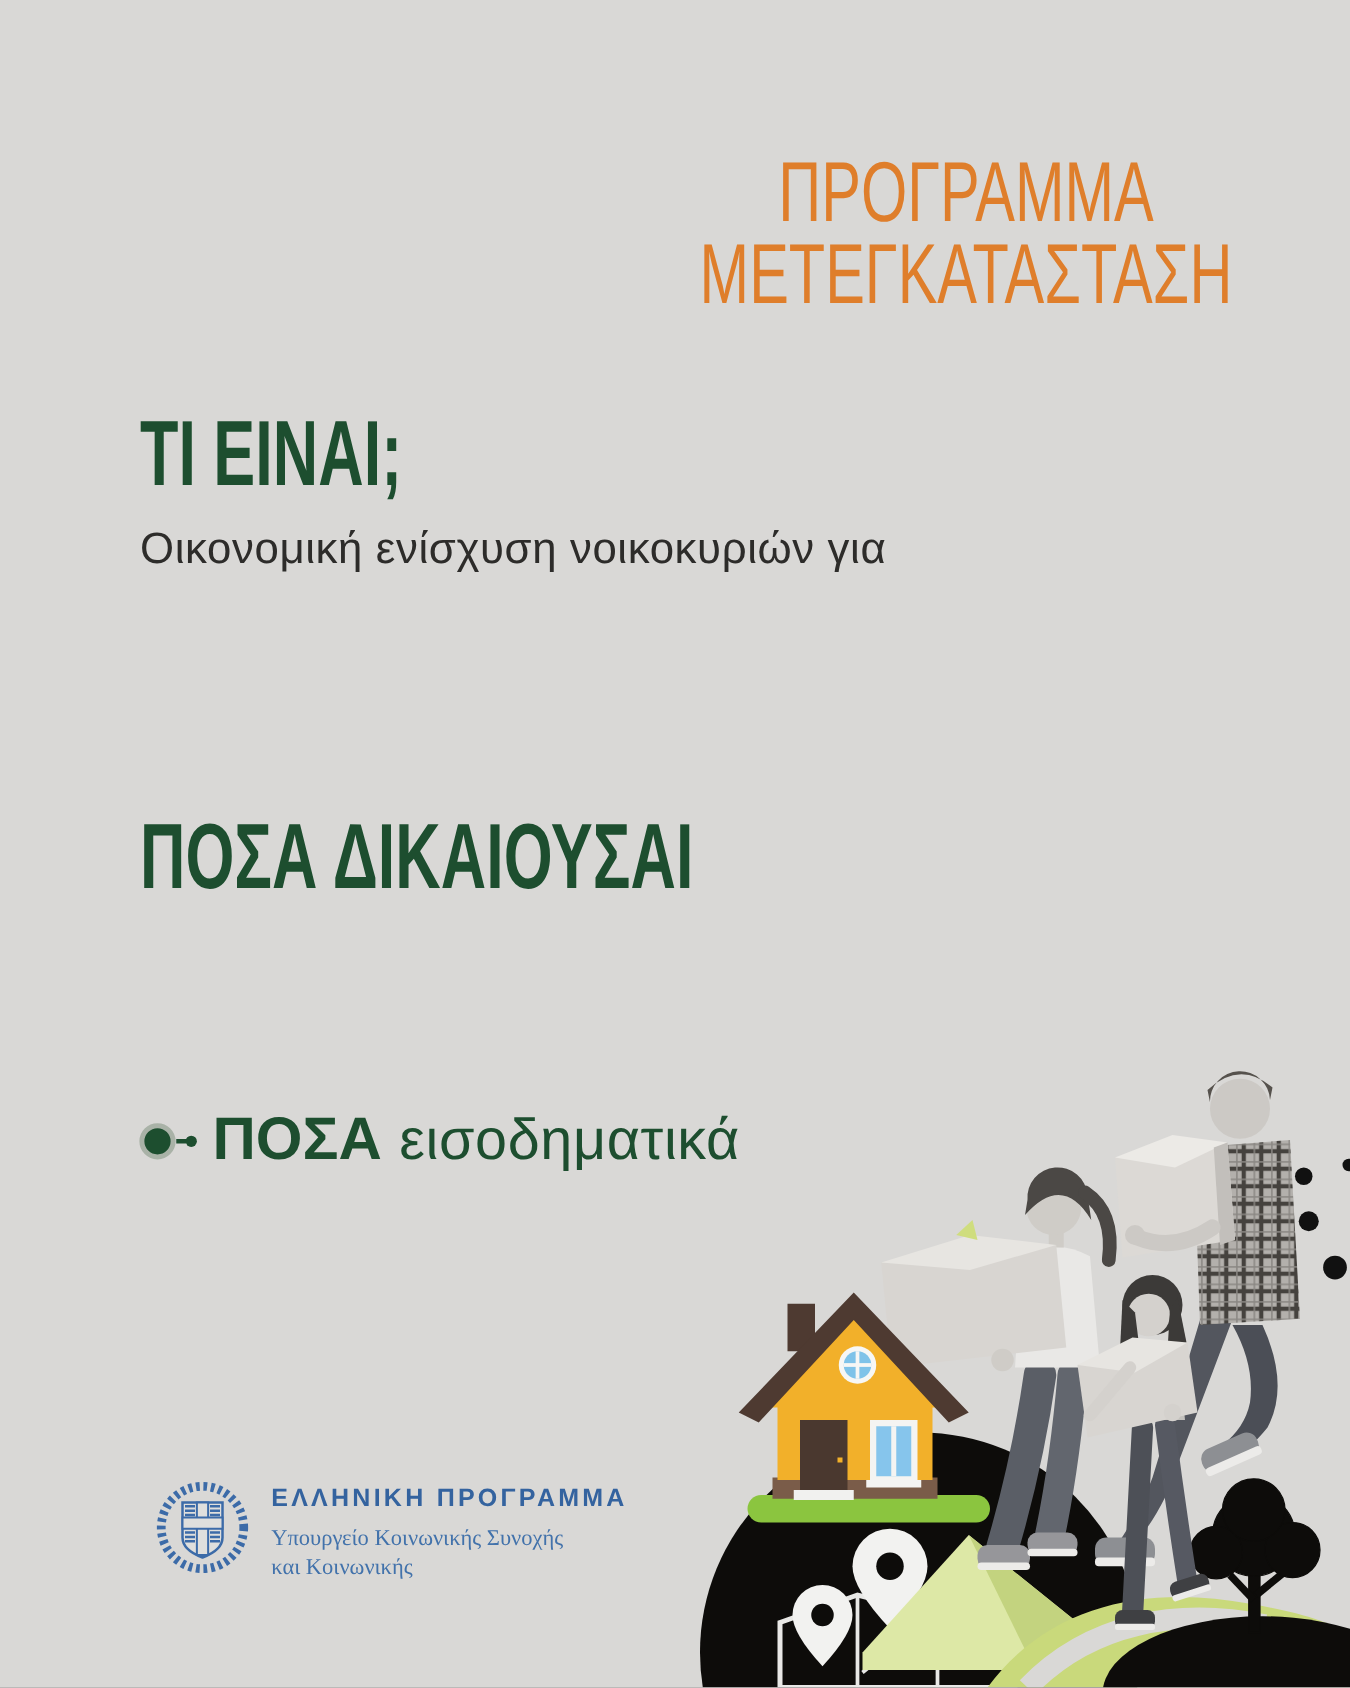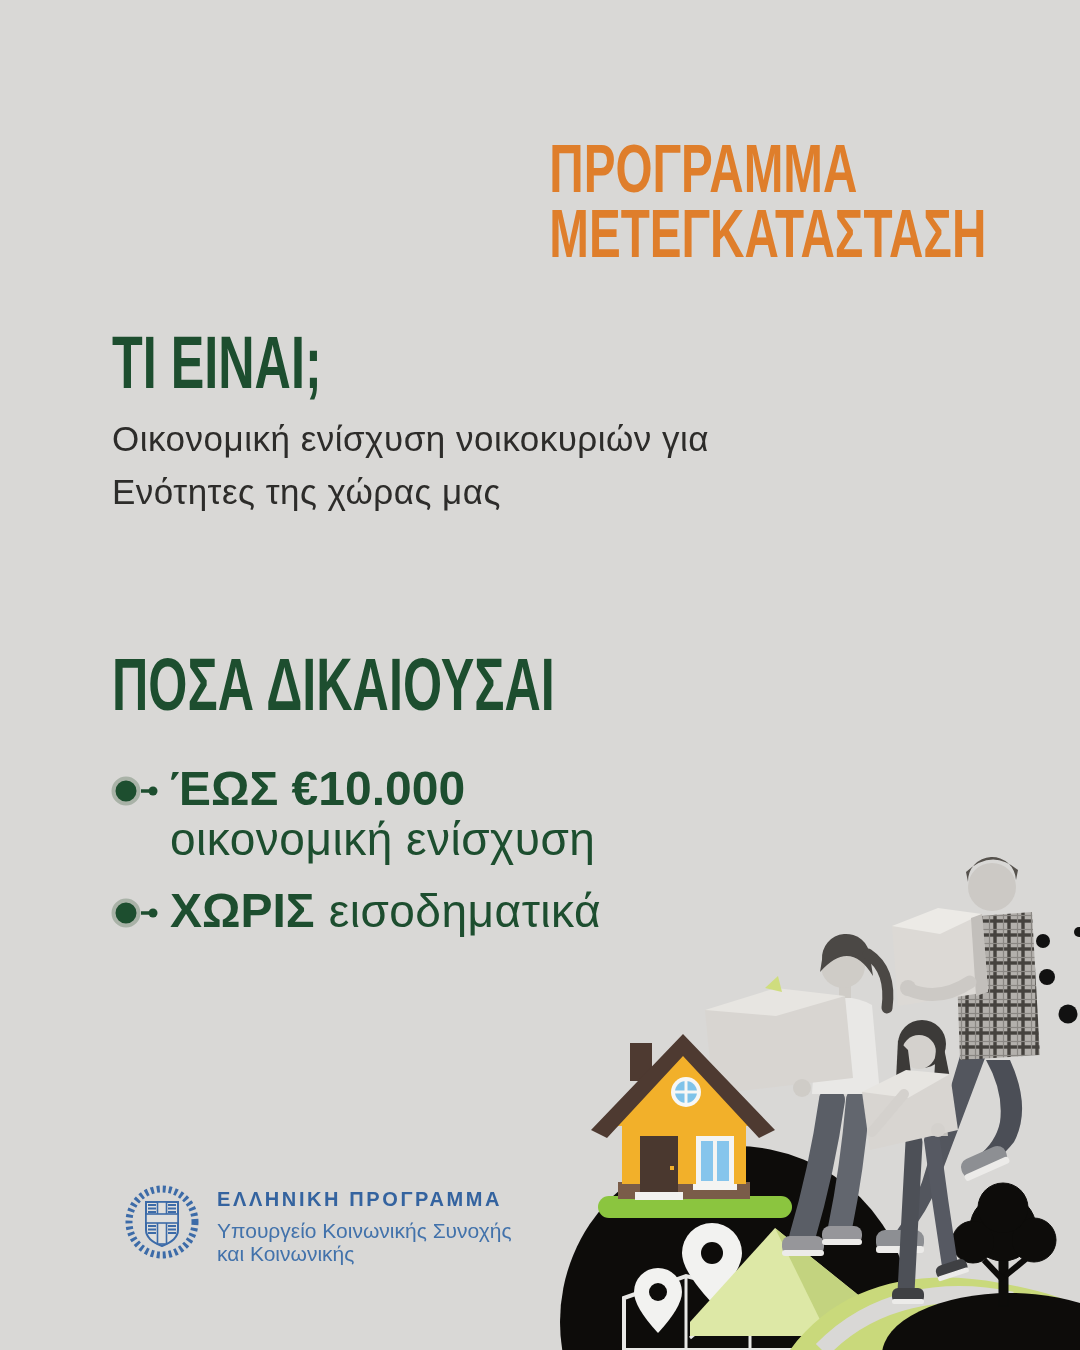--- a/index.html
+++ b/index.html
@@ -6,22 +6,22 @@
     --background:#d9d8d6; --accent-orange:#df7e2b; --heading-green:#1d4e2f;
     --body-text:#2d2c2a; --logo-blue:#34639f; --logo-blue-light:#4272ab;
     --illustration-black:#0d0c0a;
   }
   html,body{margin:0;padding:0;}
   body{background:#888;font-family:"Liberation Sans",sans-serif;}
   .poster{position:relative;width:1080px;height:1350px;margin:0 auto;
     background:var(--background);overflow:hidden;}
 
   
-  .title{position:absolute;top:136px;right:94px;text-align:left;
-    color:var(--accent-orange);font-weight:bold;}
+  .title{position:absolute;top:122px;right:94px;text-align:center;
+    color:var(--accent-orange);font-weight:normal;}
   .title .line{font-size:68px;line-height:65px;white-space:nowrap;
     transform:scaleX(0.70);transform-origin:right center;letter-spacing:0px;}
 
   
   .section-heading{position:absolute;margin:0;color:var(--heading-green);
     font-weight:bold;font-size:74px;line-height:74px;white-space:nowrap;
     transform:scaleX(0.68);transform-origin:left center;}
   .heading-what{left:112px;top:326px;}
   .heading-amounts{left:112px;top:648px;}
 
@@ -39,64 +39,52 @@
   .b-line{white-space:nowrap;}
   .b-bold{font-weight:bold;font-size:48px;line-height:50px;letter-spacing:0px;}
   .b-reg{font-weight:normal;font-size:46px;line-height:50px;letter-spacing:0.5px;}
   .b-bold.inline{margin-right:14px;}
 
   
   .footer{position:absolute;left:122px;top:1182px;display:flex;gap:15px;align-items:flex-start;}
   .footer-text{padding-top:6px;}
   .org-name{color:var(--logo-blue);font-weight:bold;font-size:20px;
     letter-spacing:2.6px;margin-bottom:8px;white-space:nowrap;}
-  .ministry{color:var(--logo-blue-light);font-size:21px;line-height:23px;white-space:nowrap;}
+  .ministry{color:var(--logo-blue-light);font-size:18px;line-height:23px;white-space:nowrap;font-family:Liberation Serif, serif;}
 
   
   .illustration{position:absolute;left:540px;top:830px;width:540px;height:520px;}
 </style>
 </head>
 <body>
 
 <div class="poster">
 
   <header class="title">
     <div class="line">ΠΡΟΓΡΑΜΜΑ</div>
     <div class="line">ΜΕΤΕΓΚΑΤΑΣΤΑΣΗ</div>
   </header>
 
   <h2 class="section-heading heading-what">ΤΙ ΕΙΝΑΙ;</h2>
   <div class="body-text">
     <div class="bline">Οικονομική ενίσχυση νοικοκυριών για</div>
-    <div class="bline">Ενότητες της χώρας μας</div>
   </div>
 
   <h2 class="section-heading heading-amounts">ΠΟΣΑ ΔΙΚΑΙΟΥΣΑΙ</h2>
 
-  <div class="bullet bullet-1">
-    <svg class="bullet-icon" width="50" height="36" viewBox="0 0 50 36">
-      <circle cx="16" cy="18" r="12.5" fill="#1d4e2f" stroke="#a9b2a7" stroke-width="4"></circle>
-      <line x1="31" y1="18" x2="39" y2="18" stroke="#1d4e2f" stroke-width="3.5"></line>
-      <circle cx="43" cy="18" r="4.5" fill="#1d4e2f"></circle>
-    </svg>
-    <div>
-      <div class="b-line b-bold">ΈΩΣ €10.000</div>
-      <div class="b-line b-reg">οικονομική ενίσχυση</div>
-    </div>
-  </div>
 
   <div class="bullet bullet-2">
     <svg class="bullet-icon" width="50" height="36" viewBox="0 0 50 36">
       <circle cx="16" cy="18" r="12.5" fill="#1d4e2f" stroke="#a9b2a7" stroke-width="4"></circle>
       <line x1="31" y1="18" x2="39" y2="18" stroke="#1d4e2f" stroke-width="3.5"></line>
       <circle cx="43" cy="18" r="4.5" fill="#1d4e2f"></circle>
     </svg>
     <div>
       <div class="b-line">
-        <span class="b-bold inline">ΧΩΡΙΣ</span><span class="b-reg">εισοδηματικά</span>
+        <span class="b-bold inline">ΠΟΣΑ</span><span class="b-reg">εισοδηματικά</span>
       </div>
     </div>
   </div>
 
   <footer class="footer">
     <svg width="80" height="80" viewBox="0 0 80 80">
       <circle cx="40" cy="40" r="33" fill="none" stroke="#3c6ba8" stroke-width="7" stroke-dasharray="3 3"></circle>
       <path d="M24,20 H56 V48 Q56,58 40,64 Q24,58 24,48 Z" fill="#dfdfdd" stroke="#3c6ba8" stroke-width="2"></path>
       <g stroke="#3c6ba8" stroke-width="2">
         <line x1="26" y1="23" x2="34" y2="23"></line>

